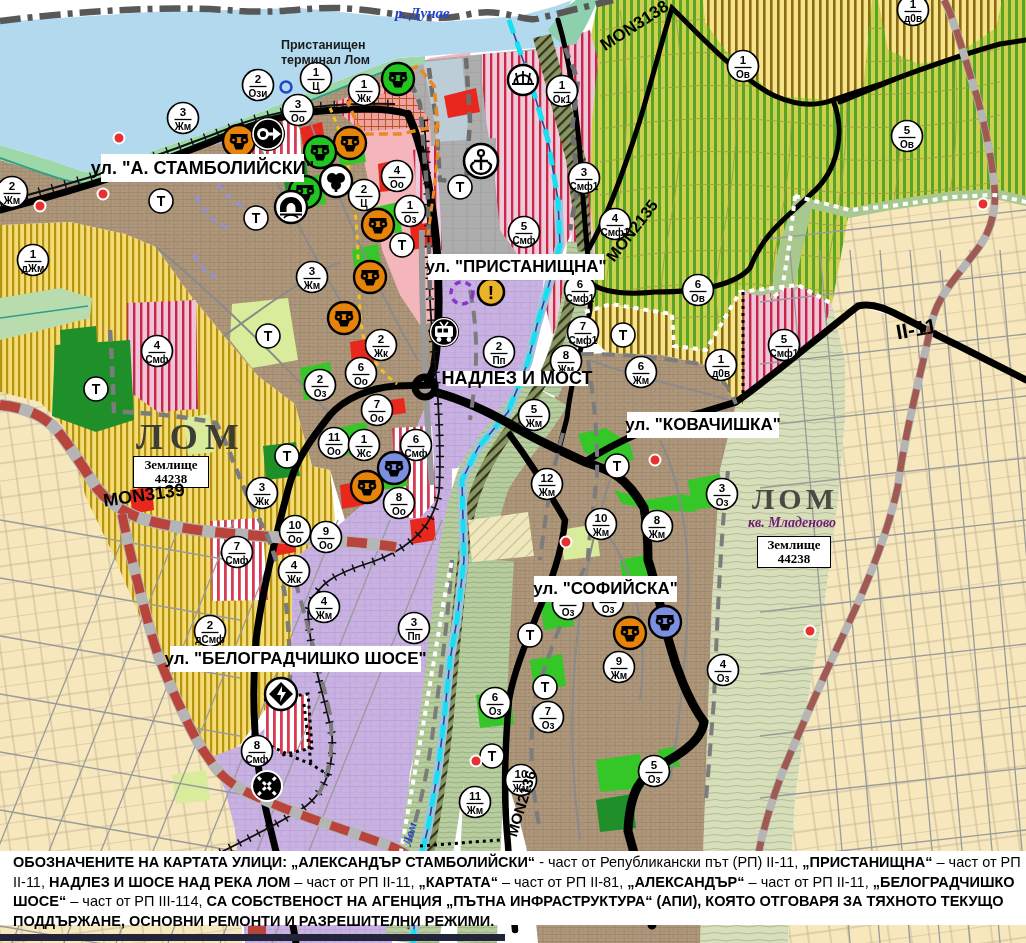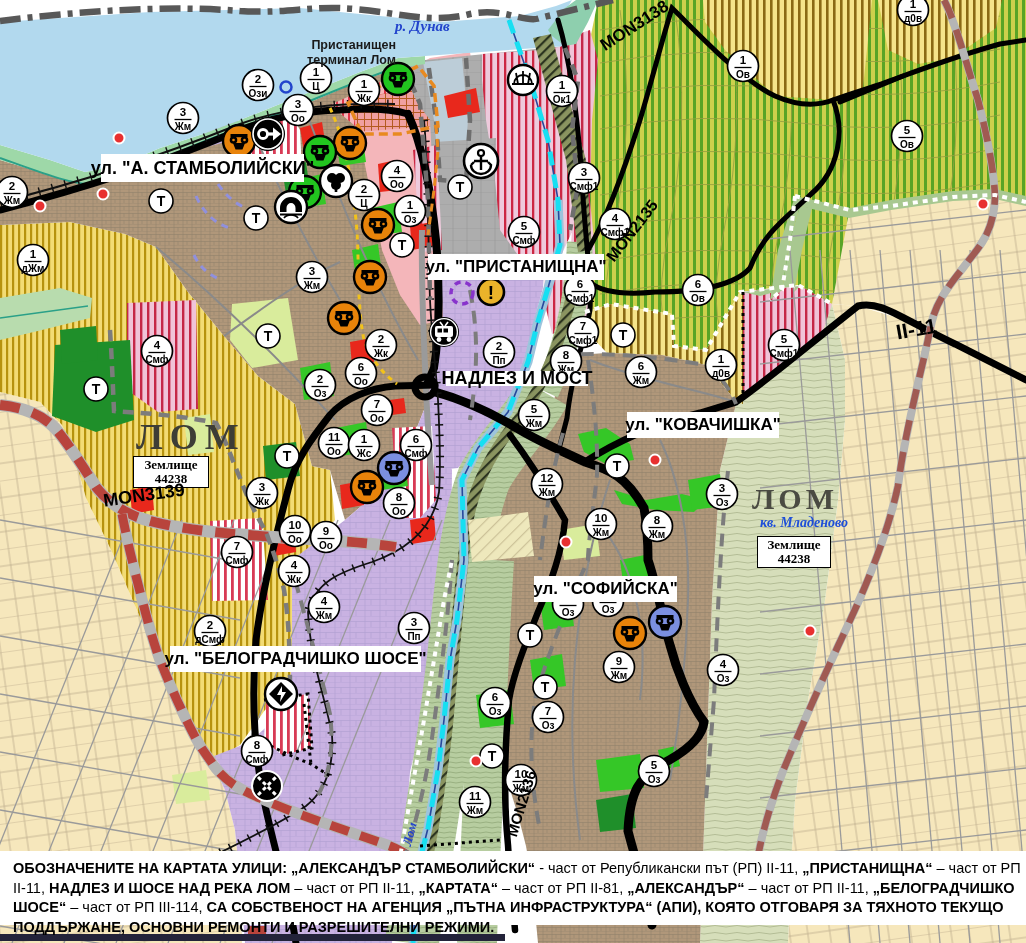--- a/index.html
+++ b/index.html
@@ -1,19 +1,19 @@
 <!DOCTYPE html>
 <html><head><meta charset="utf-8"><style>
 html,body{margin:0;padding:0;}
 #map{position:relative;width:1026px;height:943px;overflow:hidden;background:#fff;font-family:"Liberation Sans",sans-serif;}
 #map svg{position:absolute;left:0;top:0;}
 .lbl{position:absolute;background:#fff;color:#000;font-weight:bold;font-family:"Liberation Sans",sans-serif;display:flex;align-items:center;justify-content:center;white-space:nowrap;}
 .txt{position:absolute;white-space:nowrap;color:#000;}
 .zbox{position:absolute;background:#fff;border:1.6px solid #000;font:bold 13px 'Liberation Serif';text-align:center;line-height:14px;padding:1px 0;}
-#bt{position:absolute;left:0;top:851px;width:1026px;height:74px;background:#fff;font:14.5px 'Liberation Sans';line-height:19.5px;padding:8px 0 0 13px;box-sizing:border-box;color:#000;}
+#bt{position:absolute;left:0;top:851px;width:1026px;height:74px;background:#fff;font:14.5px 'Liberation Sans';line-height:19.5px;padding:2px 0 0 13px;box-sizing:border-box;color:#000;}
 </style></head>
 <body>
 <div id="map">
 <svg width="1026" height="943" viewBox="0 0 1026 943">
 <defs>
 <pattern id="yel" width="6" height="8" patternUnits="userSpaceOnUse">
  <rect width="6" height="8" fill="#f3dc74"></rect>
           <rect width="2.2" height="8" fill="#b6920e"></rect>
 </pattern>
 <pattern id="dov" width="7" height="8" patternUnits="userSpaceOnUse">
@@ -869,26 +869,26 @@
 <circle cx="476" cy="761" r="5.5" fill="#e83030" stroke="#fff" stroke-width="2"></circle>
 <circle cx="655" cy="460" r="5.5" fill="#e83030" stroke="#fff" stroke-width="2"></circle>
 </svg>
 
 <div class="lbl" style="left:101px;top:154px;width:203px;height:28px;font-size:18px;">ул. "А. СТАМБОЛИЙСКИ"</div>
 <div class="lbl" style="left:428px;top:254px;width:176px;height:26px;font-size:17px;">ул. "ПРИСТАНИЩНА"</div>
 <div class="lbl" style="left:446px;top:371px;width:142px;height:15px;font-size:18px;">НАДЛЕЗ И МОСТ</div>
 <div class="lbl" style="left:627px;top:412px;width:152px;height:26px;font-size:17px;">ул. "КОВАЧИШКА"</div>
 <div class="lbl" style="left:534px;top:576px;width:143px;height:26px;font-size:17px;">ул. "СОФИЙСКА"</div>
 <div class="lbl" style="left:170px;top:646px;width:251px;height:26px;font-size:17px;">ул. "БЕЛОГРАДЧИШКО ШОСЕ"</div>
-<div class="txt" style="left:395px;top:18px;color:#2244cc;font:bold italic 15px 'Liberation Serif';">р. Дунав</div>
-<div class="txt" style="left:281px;top:38px;width:115px;text-align:right;font:bold 12.5px 'Liberation Sans';color:#1a1a1a;line-height:15px;">Пристанищен<br>терминал Лом</div>
+<div class="txt" style="left:395px;top:5px;color:#2244cc;font:bold italic 15px 'Liberation Serif';">р. Дунав</div>
+<div class="txt" style="left:281px;top:38px;width:115px;text-align:left;font:bold 12.5px 'Liberation Sans';color:#1a1a1a;line-height:15px;">Пристанищен<br>терминал Лом</div>
 <div class="txt" style="left:136px;top:416px;font:bold 36px 'Liberation Serif';color:#3d3d36;letter-spacing:7px;">ЛОМ</div>
 <div class="zbox" style="left:133px;top:456px;width:74px;">Землище<br>44238</div>
 <div class="txt" style="left:752px;top:482px;font:bold 30px 'Liberation Serif';color:#4a4a42;letter-spacing:4px;">ЛОМ</div>
-<div class="txt" style="left:748px;top:515px;font:bold italic 14px 'Liberation Serif';color:#1d4ed8;margin-left:12px;">кв. Младеново</div>
+<div class="txt" style="left:748px;top:515px;font:bold italic 14px 'Liberation Serif';color:#701a75;">кв. Младеново</div>
 <div class="zbox" style="left:757px;top:536px;width:72px;">Землище<br>44238</div>
 <div class="txt" style="left:103px;top:485px;font:bold 18px 'Liberation Sans';transform:rotate(-8deg);">MON3139</div>
 <div class="txt" style="left:596px;top:16px;font:bold 17px 'Liberation Sans';transform:rotate(-33deg);">MON3138</div>
 <div class="txt" style="left:596px;top:222px;font:bold 16px 'Liberation Sans';transform:rotate(-52deg);">MON2135</div>
 <div class="txt" style="left:487px;top:795px;font:bold 15px 'Liberation Sans';transform:rotate(-73deg);">MON2136</div>
 <div class="txt" style="left:896px;top:317px;font:bold 21px 'Liberation Sans';transform:rotate(-10deg);">II-11</div>
 <div class="txt" style="left:398px;top:826px;color:#2244cc;font:bold italic 13px 'Liberation Serif';transform:rotate(-75deg);">Лом</div>
 
 <div id="bt">
 <b>ОБОЗНАЧЕНИТЕ НА КАРТАТА УЛИЦИ: „АЛЕКСАНДЪР СТАМБОЛИЙСКИ“</b> - част от Републикански път (РП) II-11, <b>„ПРИСТАНИЩНА“</b> – част от РП<br>

